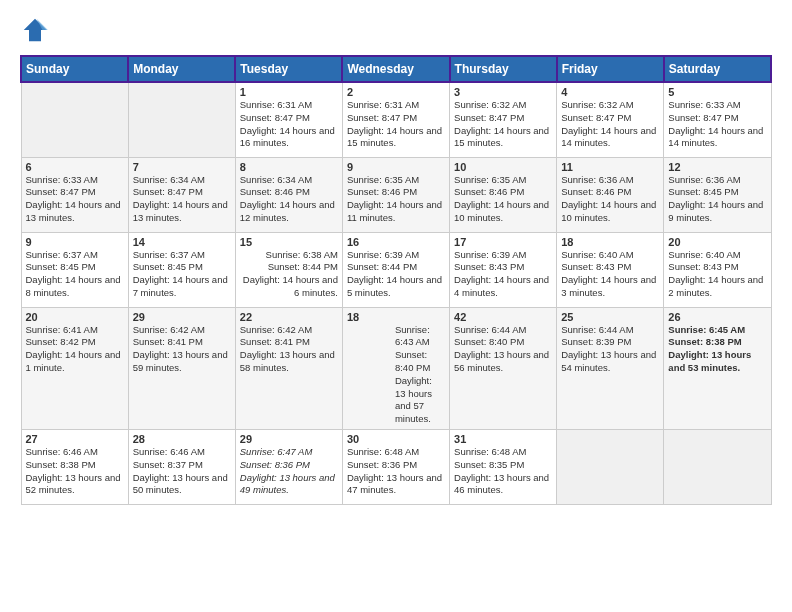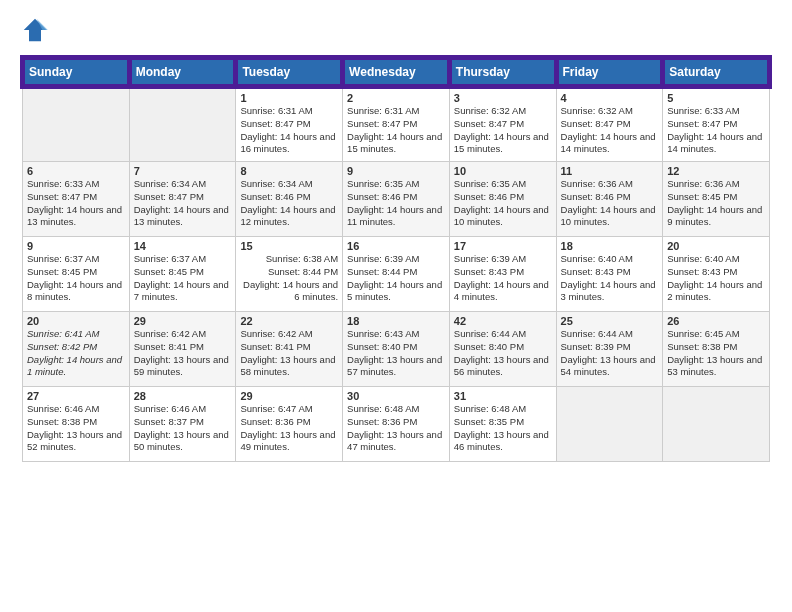--- a/index.html
+++ b/index.html
@@ -56,21 +56,21 @@
       border-collapse: collapse;
       border: 1px solid #ccc;
     }
     .calendar th {
       background-color: #2b6cb0;
       color: #fff;
       font-size: 12px;
       font-weight: bold;
       padding: 5px 4px;
       text-align: left;
-      border: 5px solid #4c1d95;
+      border: 2px solid #4c1d95;
     }
     .calendar td {
       vertical-align: top;
       border: 1px solid #ccc;
       padding: 3px 4px;
       font-size: 9.5px;
       color: #333;
       width: calc(100% / 7);
       min-height: 75px;
       height: 75px;
@@ -247,77 +247,77 @@
           <td>
             <span class="day-number">20</span>
             <div class="cell-content" style="white-space: pre-wrap;">Sunrise: 6:40 AM
 Sunset: 8:43 PM
 Daylight: 14 hours and 2 minutes.</div>
           </td>
         </tr>
         <tr>
           <td>
             <span class="day-number">20</span>
-            <div class="cell-content" style="white-space: pre-wrap; font-style: italic;">Sunrise: 6:41 AM
+            <div class="cell-content" style="white-space: pre-wrap;">Sunrise: 6:41 AM
 Sunset: 8:42 PM
 Daylight: 14 hours and 1 minute.</div>
           </td>
           <td>
             <span class="day-number">29</span>
             <div class="cell-content" style="white-space: pre-wrap;">Sunrise: 6:42 AM
 Sunset: 8:41 PM
 Daylight: 13 hours and 59 minutes.</div>
           </td>
           <td>
             <span class="day-number">22</span>
             <div class="cell-content" style="white-space: pre-wrap;">Sunrise: 6:42 AM
 Sunset: 8:41 PM
 Daylight: 13 hours and 58 minutes.</div>
           </td>
           <td>
             <span class="day-number">18</span>
-            <div class="cell-content" style="white-space: pre-wrap;">Sunrise: 6:43 AM
+            <div class="cell-content" style="white-space: pre-wrap; margin-left: 48px;">Sunrise: 6:43 AM
 Sunset: 8:40 PM
 Daylight: 13 hours and 57 minutes.</div>
           </td>
           <td>
             <span class="day-number">42</span>
             <div class="cell-content" style="white-space: pre-wrap;">Sunrise: 6:44 AM
 Sunset: 8:40 PM
 Daylight: 13 hours and 56 minutes.</div>
           </td>
           <td>
             <span class="day-number">25</span>
             <div class="cell-content" style="white-space: pre-wrap;">Sunrise: 6:44 AM
 Sunset: 8:39 PM
 Daylight: 13 hours and 54 minutes.</div>
           </td>
           <td>
             <span class="day-number">26</span>
-            <div class="cell-content" style="white-space: pre-wrap;">Sunrise: 6:45 AM
+            <div class="cell-content" style="white-space: pre-wrap; font-weight: bold;">Sunrise: 6:45 AM
 Sunset: 8:38 PM
 Daylight: 13 hours and 53 minutes.</div>
           </td>
         </tr>
         <tr>
           <td>
             <span class="day-number">27</span>
             <div class="cell-content" style="white-space: pre-wrap;">Sunrise: 6:46 AM
 Sunset: 8:38 PM
 Daylight: 13 hours and 52 minutes.</div>
           </td>
           <td>
             <span class="day-number">28</span>
             <div class="cell-content" style="white-space: pre-wrap;">Sunrise: 6:46 AM
 Sunset: 8:37 PM
 Daylight: 13 hours and 50 minutes.</div>
           </td>
           <td>
             <span class="day-number">29</span>
-            <div class="cell-content" style="white-space: pre-wrap;">Sunrise: 6:47 AM
+            <div class="cell-content" style="white-space: pre-wrap; font-style: italic;">Sunrise: 6:47 AM
 Sunset: 8:36 PM
 Daylight: 13 hours and 49 minutes.</div>
           </td>
           <td>
             <span class="day-number">30</span>
             <div class="cell-content" style="white-space: pre-wrap;">Sunrise: 6:48 AM
 Sunset: 8:36 PM
 Daylight: 13 hours and 47 minutes.</div>
           </td>
           <td>

